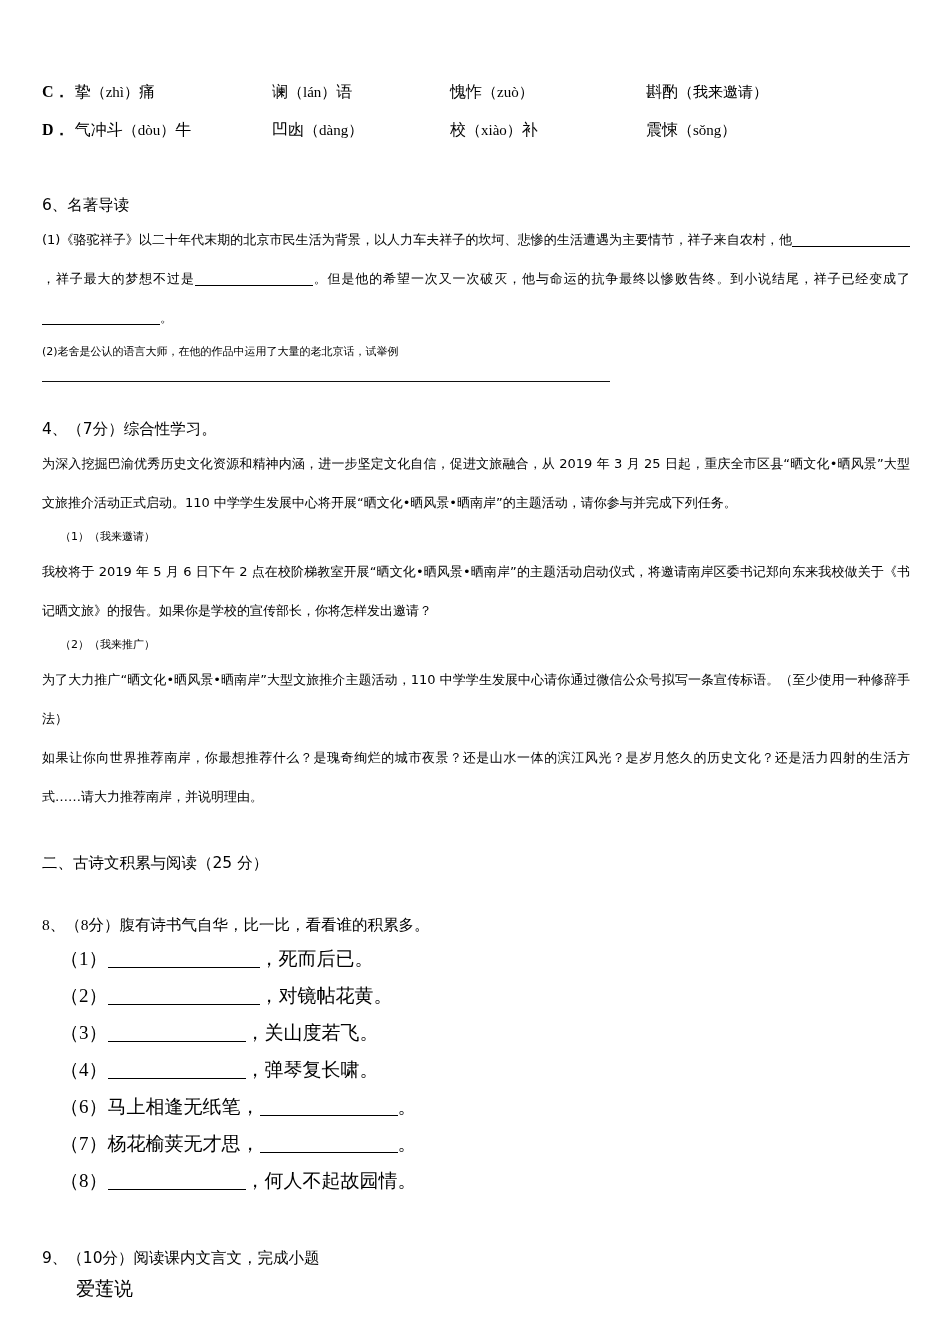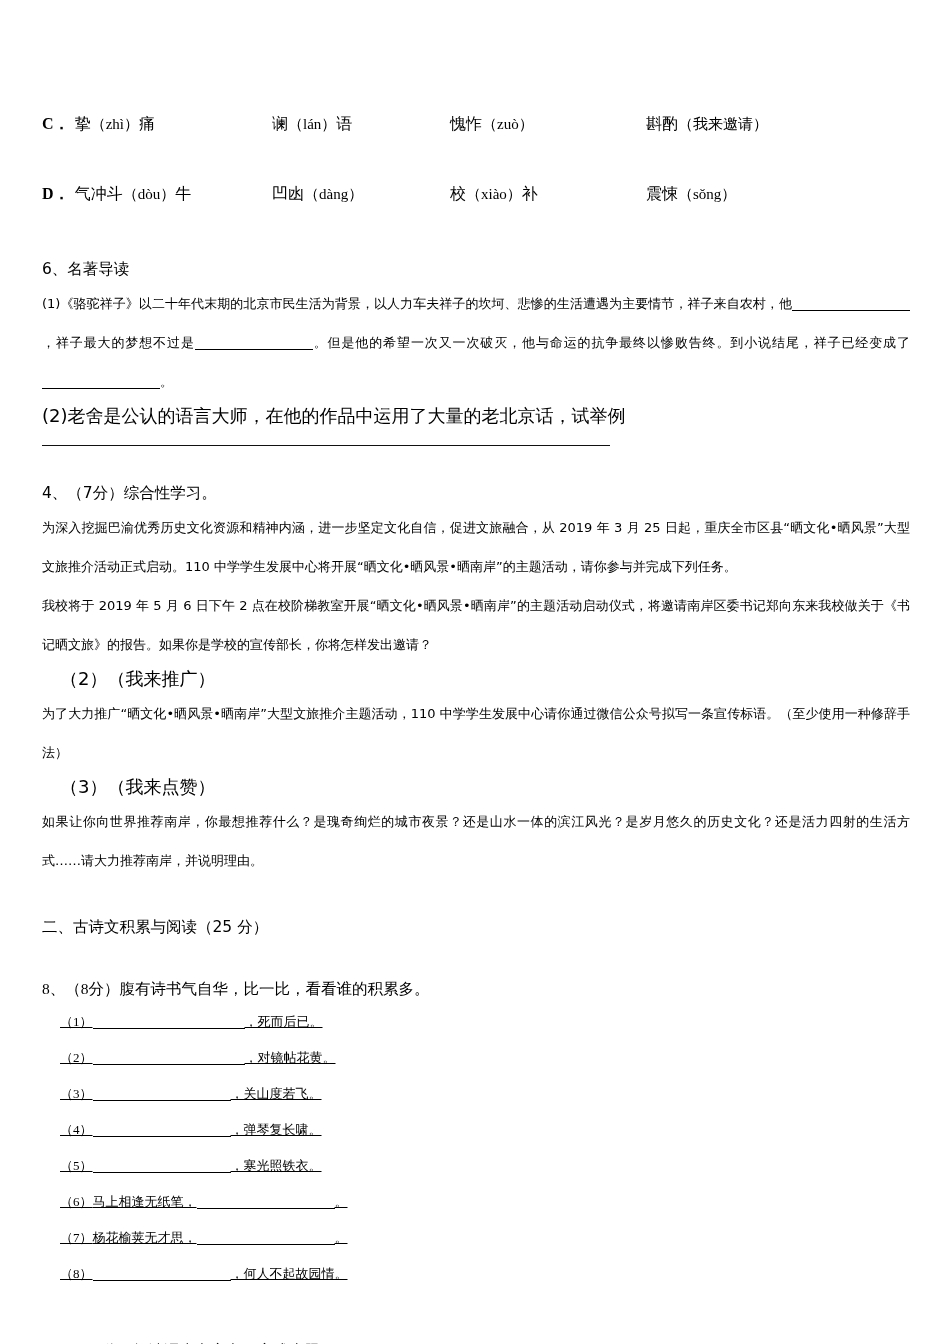--- a/index.html
+++ b/index.html
@@ -29,36 +29,35 @@
   }
 
   .para {
     font-size: 13px;
     line-height: 39px;
     text-align: justify;
     text-justify: inter-ideograph;
   }
 
   .para-tight {
-    font-size: 18px;
+    font-size: 11px;
     line-height: 30px;
   }
 
   .heading {
     font-size: 15.5px;
     line-height: 30px;
     margin-top: 32px;
   }
 
   
   .choice-row {
     position: relative;
     height: 38px;
     font-size: 16px;
-    margin-top: 32px;
   }
   .choice-row .col {
     position: absolute;
     top: 0;
     white-space: nowrap;
   }
   .choice-row .c1 { left: 0px; }
   .choice-row .c2 { left: 230px; }
   .choice-row .c3 { left: 408px; }
   .choice-row .c4 { left: 604px; }
@@ -81,25 +80,24 @@
   
   .rule {
     width: 568px;
     height: 0;
     border-bottom: 1.4px solid #111;
     margin: 14px 0 16px 0;
   }
 
   
   .poem-line {
-    font-size: 13px;
+    font-size: 19px;
     line-height: 36px;
     padding-left: 18px;
     white-space: nowrap;
-    text-decoration: underline;
   }
   .poem-num { font-family: "Liberation Serif", serif; }
 
   .sec-num { font-family: "Liberation Serif", serif; }
 
   .indent-1 { padding-left: 18px; }
   .gap-m { height: 12px; }
 
   .title-small {
     font-size: 19px;
@@ -132,41 +130,40 @@
     <div class="para"><span>(1)《骆驼祥子》以二十年代末期的北京市民生活为背景，以人力车夫祥子的坎坷、悲惨的生活遭遇为主要情节，祥子来自农村，他</span><span class="blank b-md"></span><span>，祥子最大的梦想不过是</span><span class="blank b-md"></span><span>。但是他的希望一次又一次破灭，他与命运的抗争最终以惨败告终。到小说结尾，祥子已经变成了</span><span class="blank b-md"></span><span>。</span></div>
 
     <div class="para-tight">(2)老舍是公认的语言大师，在他的作品中运用了大量的老北京话，试举例</div>
 
     <div class="rule"></div>
 
     <div class="heading">4、（7分）综合性学习。</div>
 
     <div class="para">为深入挖掘巴渝优秀历史文化资源和精神内涵，进一步坚定文化自信，促进文旅融合，从 2019 年 3 月 25 日起，重庆全市区县“晒文化•晒风景”大型文旅推介活动正式启动。110 中学学生发展中心将开展“晒文化•晒风景•晒南岸”的主题活动，请你参与并完成下列任务。</div>
 
+    <div class="para-tight indent-1">（1）（我来邀请）</div>
     <div class="para">我校将于 2019 年 5 月 6 日下午 2 点在校阶梯教室开展“晒文化•晒风景•晒南岸”的主题活动启动仪式，将邀请南岸区委书记郑向东来我校做关于《书记晒文旅》的报告。如果你是学校的宣传部长，你将怎样发出邀请？</div>
 
     <div class="para-tight indent-1">（2）（我来推广）</div>
     <div class="para">为了大力推广“晒文化•晒风景•晒南岸”大型文旅推介主题活动，110 中学学生发展中心请你通过微信公众号拟写一条宣传标语。（至少使用一种修辞手法）</div>
 
-    <div class="para-tight indent-1">（3）（我来点赞）</div>
     <div class="para">如果让你向世界推荐南岸，你最想推荐什么？是瑰奇绚烂的城市夜景？还是山水一体的滨江风光？是岁月悠久的历史文化？还是活力四射的生活方式……请大力推荐南岸，并说明理由。</div>
 
     <div class="heading">二、古诗文积累与阅读（25 分）</div>
 
     <div class="heading"><span class="sec-num">8、</span><span class="sec-num">（8分）</span><span>腹有诗书气自华，比一比，看看谁的积累多。</span></div>
 
     <div class="poem-line"><span class="poem-num">（1）</span><span></span><span class="blank b-xl"></span><span>，死而后已。</span></div>
 
     <div class="poem-line"><span class="poem-num">（2）</span><span></span><span class="blank b-xl"></span><span>，对镜帖花黄。</span></div>
 
     <div class="poem-line"><span class="poem-num">（3）</span><span></span><span class="blank b-lg"></span><span>，关山度若飞。</span></div>
 
     <div class="poem-line"><span class="poem-num">（4）</span><span></span><span class="blank b-lg"></span><span>，弹琴复长啸。</span></div>
 
-    <div class="poem-line"><span class="poem-num">（5）</span><span></span><span class="blank b-lg"></span><span>，寒光照铁衣。</span></div>
 
     <div class="poem-line"><span class="poem-num">（6）</span><span>马上相逢无纸笔，</span><span class="blank b-lg"></span><span>。</span></div>
 
     <div class="poem-line"><span class="poem-num">（7）</span><span>杨花榆荚无才思，</span><span class="blank b-lg"></span><span>。</span></div>
 
     <div class="poem-line"><span class="poem-num">（8）</span><span></span><span class="blank b-lg"></span><span>，何人不起故园情。</span></div>
 
     <div class="gap-m"></div>
 
     <div class="heading">9、（10分）阅读课内文言文，完成小题</div>

